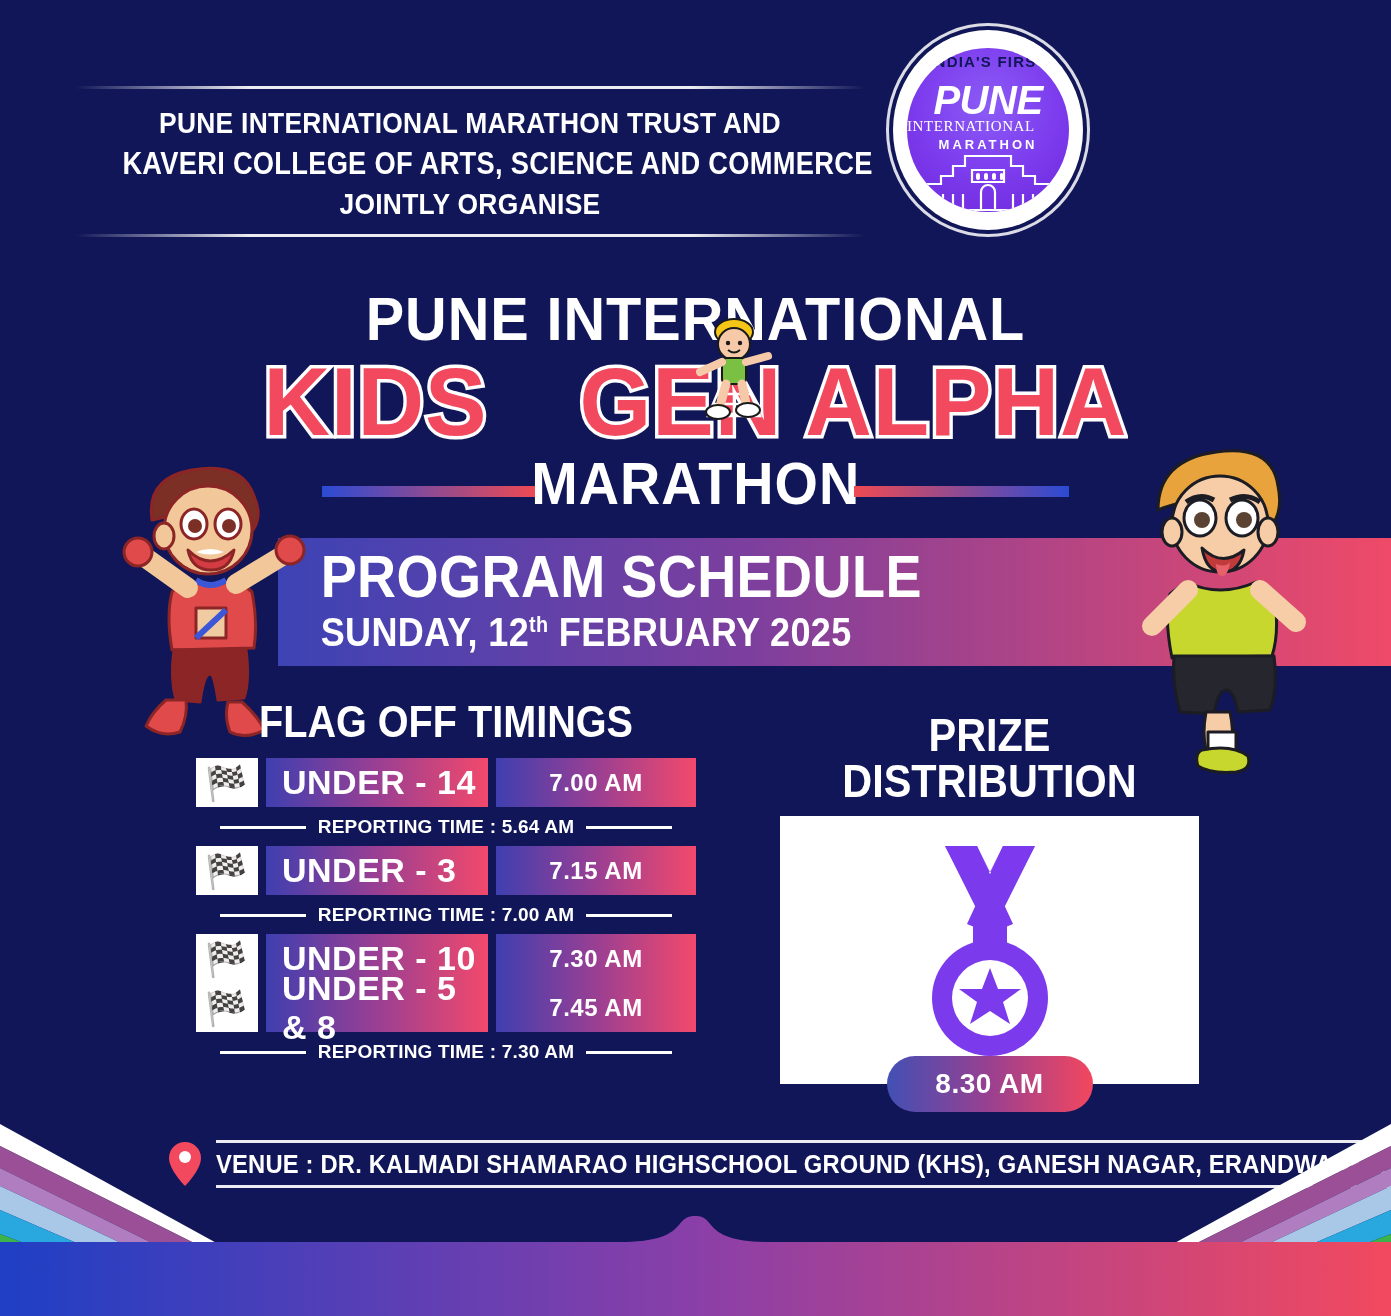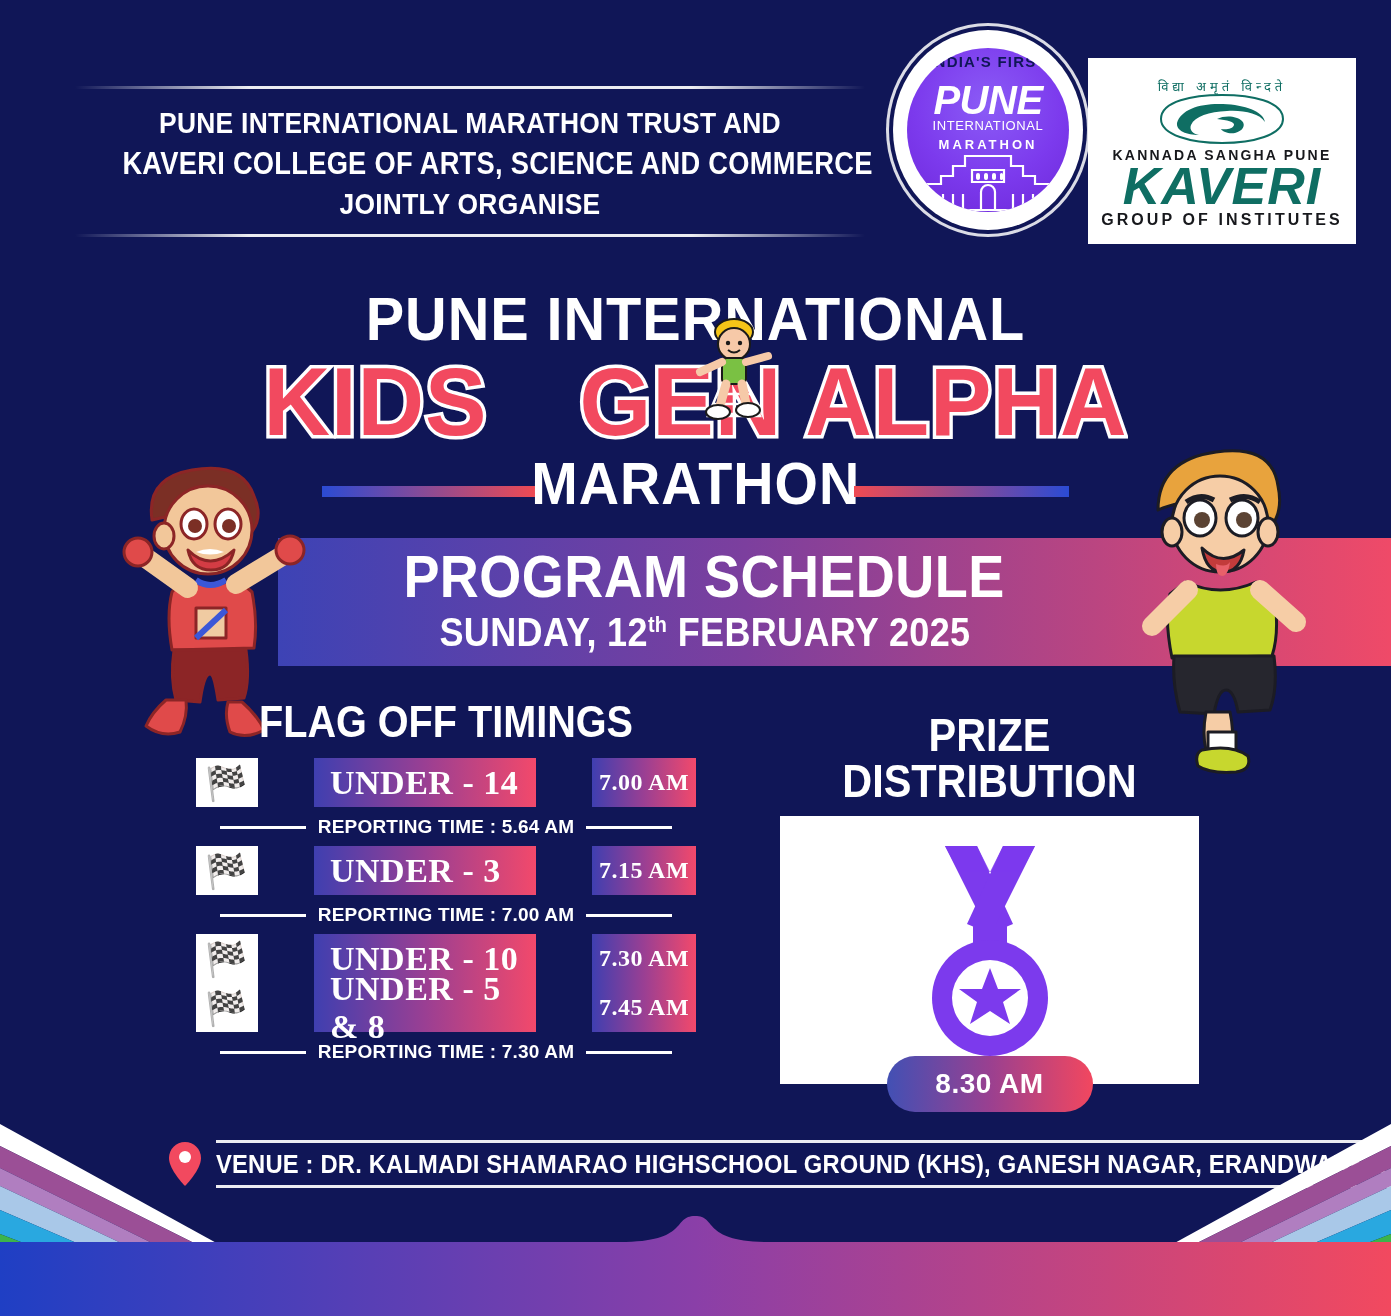--- a/index.html
+++ b/index.html
@@ -40,22 +40,22 @@
     background: radial-gradient(circle at 50% 35%, #8b5cf6 0%, #7c3aed 55%, #6d28d9 100%);
     overflow: hidden;
   }
   .pim-arc {
     position: absolute; top: 5px; left: 0; width: 100%; text-align: center;
     color: #101657; font-size: 15px; font-weight: bold; letter-spacing: 1.2px;
     font-family: "Liberation Sans Narrow", "Liberation Sans", sans-serif;
   }
   .pim-pune { position:absolute; top: 32px; left:0; width:100%; text-align:center; color:#fff;
     font-size: 40px; font-weight: bold; font-style: italic; letter-spacing:-.5px; line-height:1; }
-  .pim-intl { position:absolute; top: 70px; left:0; width:100%; text-align:center; color:#fff;
-    font-size: 13px; letter-spacing: .6px; font-family:Liberation Sans, sans-serif;}
+  .pim-intl { position:absolute; top: 70px; left:0; width:100%; text-align:left; color:#fff;
+    font-size: 15px; letter-spacing: .6px; font-family:Liberation Serif, serif;}
   .pim-mar { position:absolute; top: 89px; left:0; width:100%; text-align:center; color:#fff;
     font-size: 13px; font-weight:bold; letter-spacing: 3px; }
   .pim-monument { position:absolute; left: 12px; bottom: 0; width: 138px; height: 62px; }
 
   
   .kaveri-panel {
     position: absolute; left: 1088px; top: 58px; width: 268px; height: 186px;
     background: #fff; display: flex; flex-direction: column;
     align-items: center; justify-content: center; padding-top: 4px;
   }
@@ -92,21 +92,21 @@
   .grad-rule.right { right: 322px; background: linear-gradient(to right, #ef4a52, #2b4bd4); }
 
   
   .mascot-left { position: absolute; left: 96px; top: 452px; width: 235px; height: 290px; }
   .mascot-right { position: absolute; left: 1124px; top: 440px; width: 200px; height: 340px; }
 
   
   .program-banner {
     position: absolute; left: 278px; top: 538px; width: 1113px; height: 128px;
     background: linear-gradient(to right, #3d43b5 0%, #7c3f9e 42%, #ef4a68 100%);
-    display: flex; flex-direction: column; align-items: center; justify-content: center;
+    display: flex; flex-direction: column; justify-content: center;
     padding-right: 260px;
   }
   .pb-title {
     color: #fff; font-size: 60px; line-height: 1; font-weight: bold; letter-spacing: .5px;
     font-family: "Liberation Sans Narrow", "Liberation Sans", sans-serif; transform: scaleX(.9);
   }
   .pb-date {
     color: #fff; font-size: 40px; line-height: 1.25; font-weight: bold; letter-spacing: .4px;
     font-family: "Liberation Sans Narrow", "Liberation Sans", sans-serif; transform: scaleX(.9);
   }
@@ -120,21 +120,21 @@
     margin-bottom: 14px;
   }
   .sched-row { display: flex; align-items: stretch; gap: 8px; height: 49px; }
   .flag-icon {
     width: 62px; background: #fff; display: flex; align-items: center; justify-content: center;
     font-size: 34px; line-height: 1;
   }
   .pill-cat, .pill-time {
     background: linear-gradient(to right, #3f3fb0 0%, #9a3f93 50%, #f2496b 100%);
     display: flex; align-items: center; color: #fff;
-    font-family: Liberation Serif, serif; font-weight: bold; margin-left: 48px;
+    font-family: Liberation Sans, sans-serif; font-weight: bold;
   }
   .pill-cat { width: 222px; padding-left: 16px; font-size: 34px; letter-spacing: .5px; }
   .pill-time { flex: 1; justify-content: center; font-size: 24px; letter-spacing: .5px; }
   .report-line {
     display: flex; align-items: center; gap: 12px; padding: 9px 24px 8px 24px;
   }
   .report-line .dash { flex: 1; height: 3px; background: #fff; }
   .report-text {
     color: #fff; font-size: 19px; font-weight: bold; letter-spacing: .2px;
     font-family: "Liberation Sans Narrow", "Liberation Sans", sans-serif; white-space: nowrap;
@@ -209,31 +209,20 @@
         <g fill="#ffffff">
           <rect x="57" y="23" width="4" height="7" rx="2"></rect>
           <rect x="65" y="23" width="4" height="7" rx="2"></rect>
           <rect x="73" y="23" width="4" height="7" rx="2"></rect>
           <rect x="81" y="23" width="3" height="7" rx="1.5"></rect>
         </g>
       </svg>
     </div>
   </div>
 
-  <div class="kaveri-panel">
-    <div class="kav-dev">विद्या अमृतं विन्दते</div>
-    <svg class="kav-swoosh" viewBox="0 0 150 52">
-      <path d="M14 26 C14 8 46 2 75 2 C104 2 136 8 136 26 C136 42 106 50 75 50 C44 50 14 42 14 26 Z" fill="none" stroke="#0f6e63" stroke-width="2"></path>
-      <path d="M30 30 C34 16 54 10 76 11 C98 12 116 18 118 29 C112 20 96 17 80 18 C62 19 48 23 44 32 C42 37 46 41 52 42 C40 42 29 38 30 30 Z" fill="#0f6e63"></path>
-      <path d="M70 26 C78 22 90 23 95 28 C99 32 96 38 88 40 C82 41 76 39 74 36 C79 37 86 36 87 32 C88 29 80 27 70 26 Z" fill="#0f6e63"></path>
-    </svg>
-    <div class="kav-ksp">KANNADA SANGHA PUNE</div>
-    <div class="kav-name">KAVERI</div>
-    <div class="kav-sub">GROUP OF INSTITUTES</div>
-  </div>
 
   <div class="title-wrap">
     <div class="t-pune">PUNE INTERNATIONAL</div>
     <div class="t-kids-row">
       <div class="t-kids">
         <span>KIDS</span><span class="gap"></span><span>GEN ALPHA</span>
       </div>
 
       <svg style="position:absolute; left:674px; top:-44px; width:120px; height:150px;" viewBox="0 0 120 150">
         <g>

